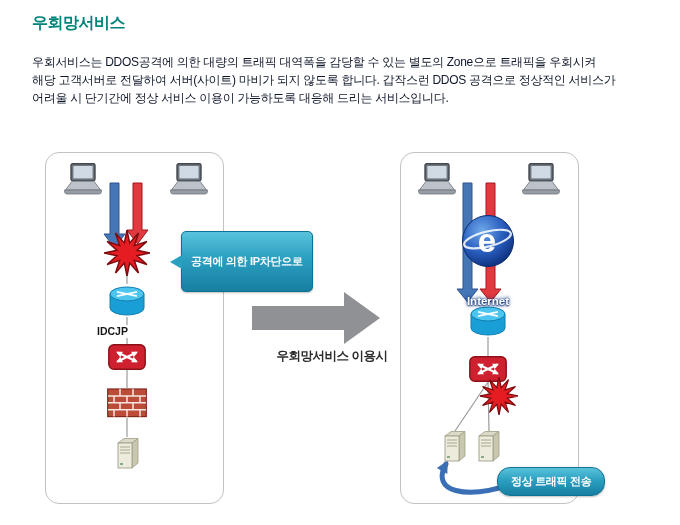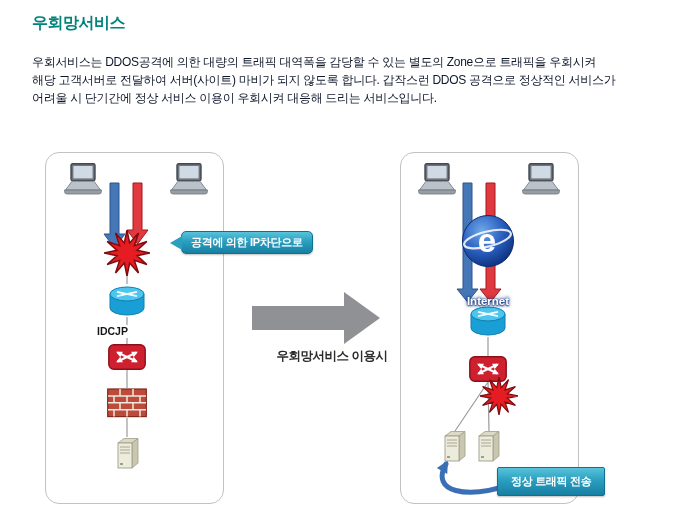--- a/index.html
+++ b/index.html
@@ -18,37 +18,37 @@
                   font-size:11.5px;text-align:center;text-shadow:0 0 2px #0b2f78,0 1px 2px #0b2f78,0 0 4px #0b2f78;margin-top:40px;}
   .callout{position:absolute;z-index:5;color:#fff;font-weight:bold;font-size:11px;border-radius:5px;letter-spacing:-0.3px;}
   .callout-teal{background:linear-gradient(180deg,#58c3db 0%,#2b9fc0 45%,#177fa2 100%);border:1px solid #0f7192;
                 box-shadow:0 1px 2px rgba(0,0,0,.25);}
   .callout-red{background:linear-gradient(180deg,#f4524d 0%,#e60018 55%,#bb0013 100%);border:1px solid #99000f;
                box-shadow:0 1px 2px rgba(0,0,0,.25);}
   .tail-left::before{content:"";position:absolute;left:-12px;top:50%;margin-top:-7px;width:0;height:0;
                      border:7px solid transparent;border-left:0;border-right:12px solid #2b9fc0;}
   .tail-left-red::before{content:"";position:absolute;left:-12px;top:50%;margin-top:-7px;width:0;height:0;
                      border:7px solid transparent;border-left:0;border-right:12px solid #d40016;}
-  .ip-block-callout{left:181px;top:231px;padding:3px 9px;text-align:center;line-height:15px;}
+  .ip-block-callout{left:181px;top:231px;padding:22px 9px;text-align:center;line-height:15px;}
   .attack-block-callout{left:530px;top:368px;padding:6px 11px;}
-  .normal-traffic-callout{left:497px;top:467px;padding:6px 13px;border-radius:2px;}
+  .normal-traffic-callout{left:497px;top:467px;padding:6px 13px;border-radius:13px;}
   .transition-caption{position:absolute;left:259px;top:347px;width:146px;z-index:3;text-align:center;
                       font-size:12.5px;font-weight:bold;color:#2b2b2b;line-height:18px;letter-spacing:-0.5px;}
 </style>
 </head>
 <body>
 
 <div class="screen">
 
   <div class="page-title">우회망서비스</div>
 
   <div class="desc">
     <div>우회서비스는 DDOS공격에 의한 대량의 트래픽 대역폭을 감당할 수 있는 별도의 Zone으로 트래픽을 우회시켜</div>
     <div>해당 고객서버로 전달하여 서버(사이트) 마비가 되지 않도록 합니다. 갑작스런 DDOS 공격으로 정상적인 서비스가</div>
-    <div>어려울 시 단기간에 정상 서비스 이용이 우회시켜 대응해 드리는 서비스입니다.</div>
+    <div>어려울 시 단기간에 정상 서비스 이용이 가능하도록 대응해 드리는 서비스입니다.</div>
   </div>
 
   <div class="panel left"></div>
   <div class="panel right"></div>
 
   <svg class="layer" width="680" height="525" viewBox="0 0 680 525">
     <defs>
       <marker id="blueCurveHead" markerWidth="14" markerHeight="14" refX="9" refY="7" orient="auto" markerUnits="userSpaceOnUse">
         <path d="M1,1 L13,7 L1,13 Z" fill="#3a6fb5"></path>
       </marker>

